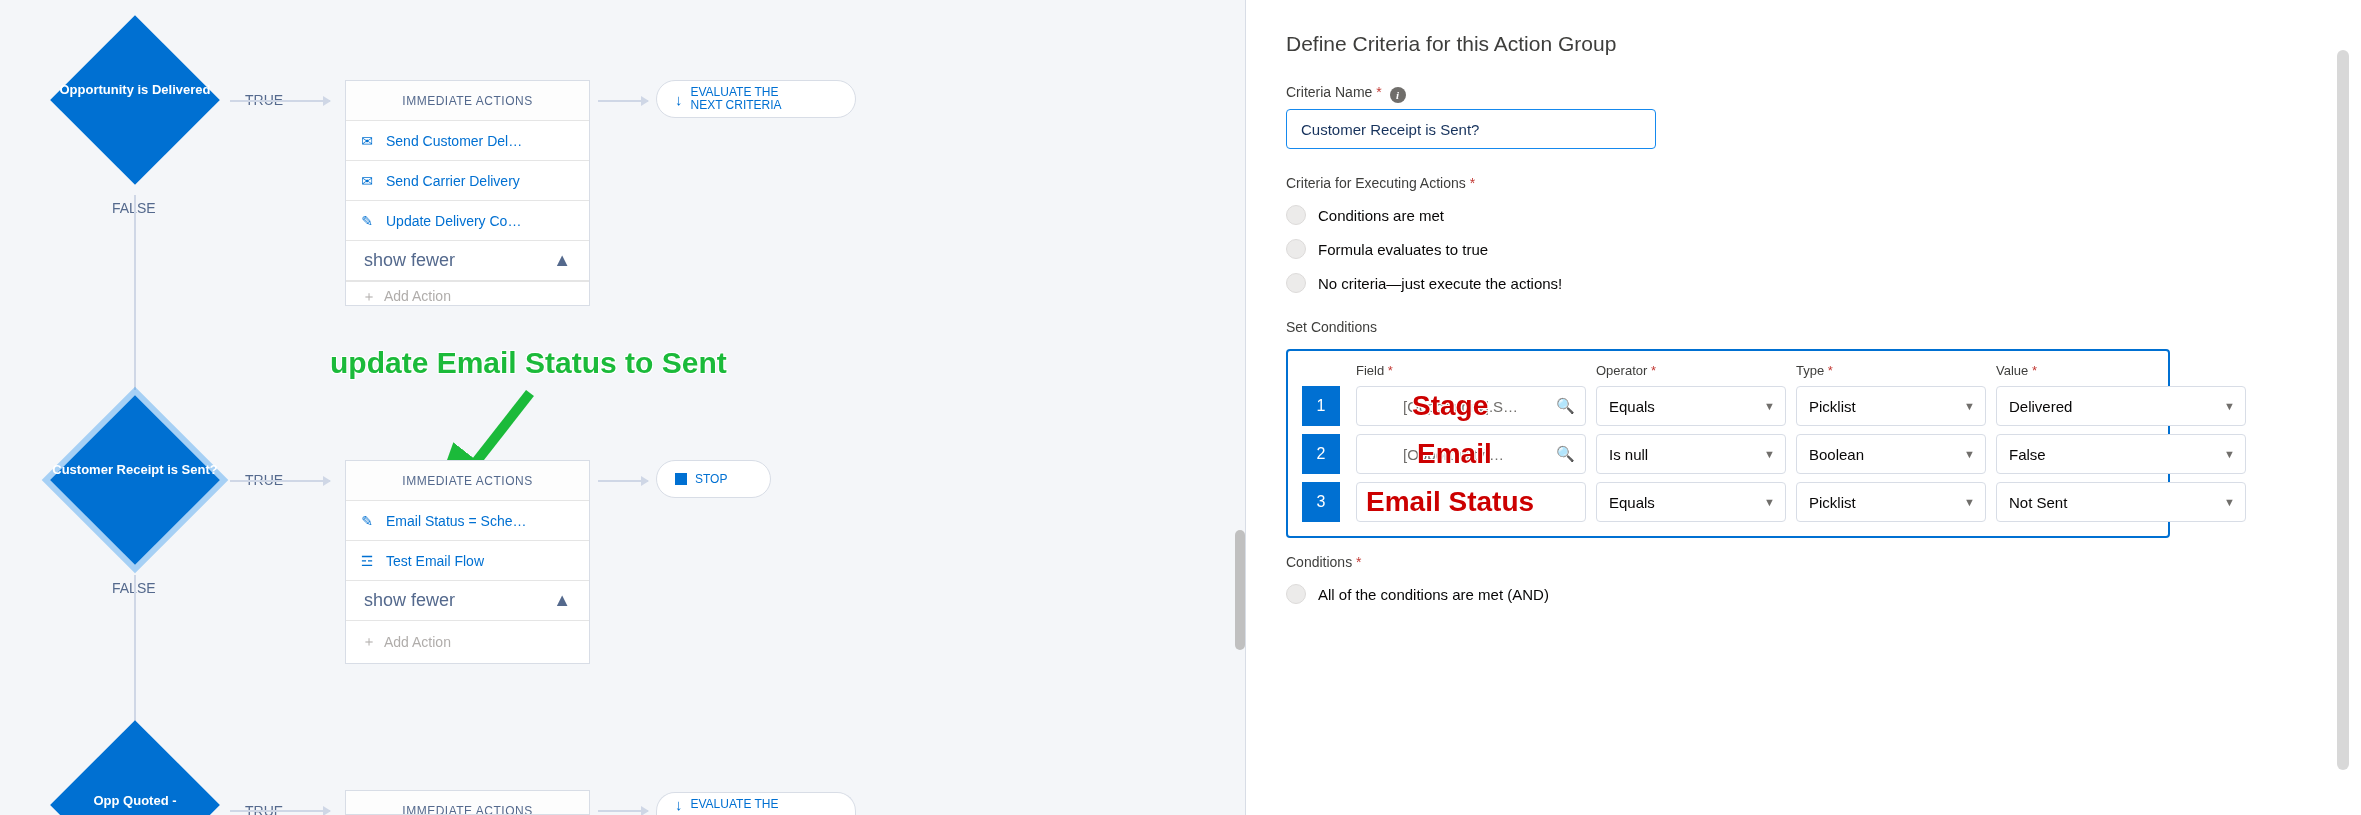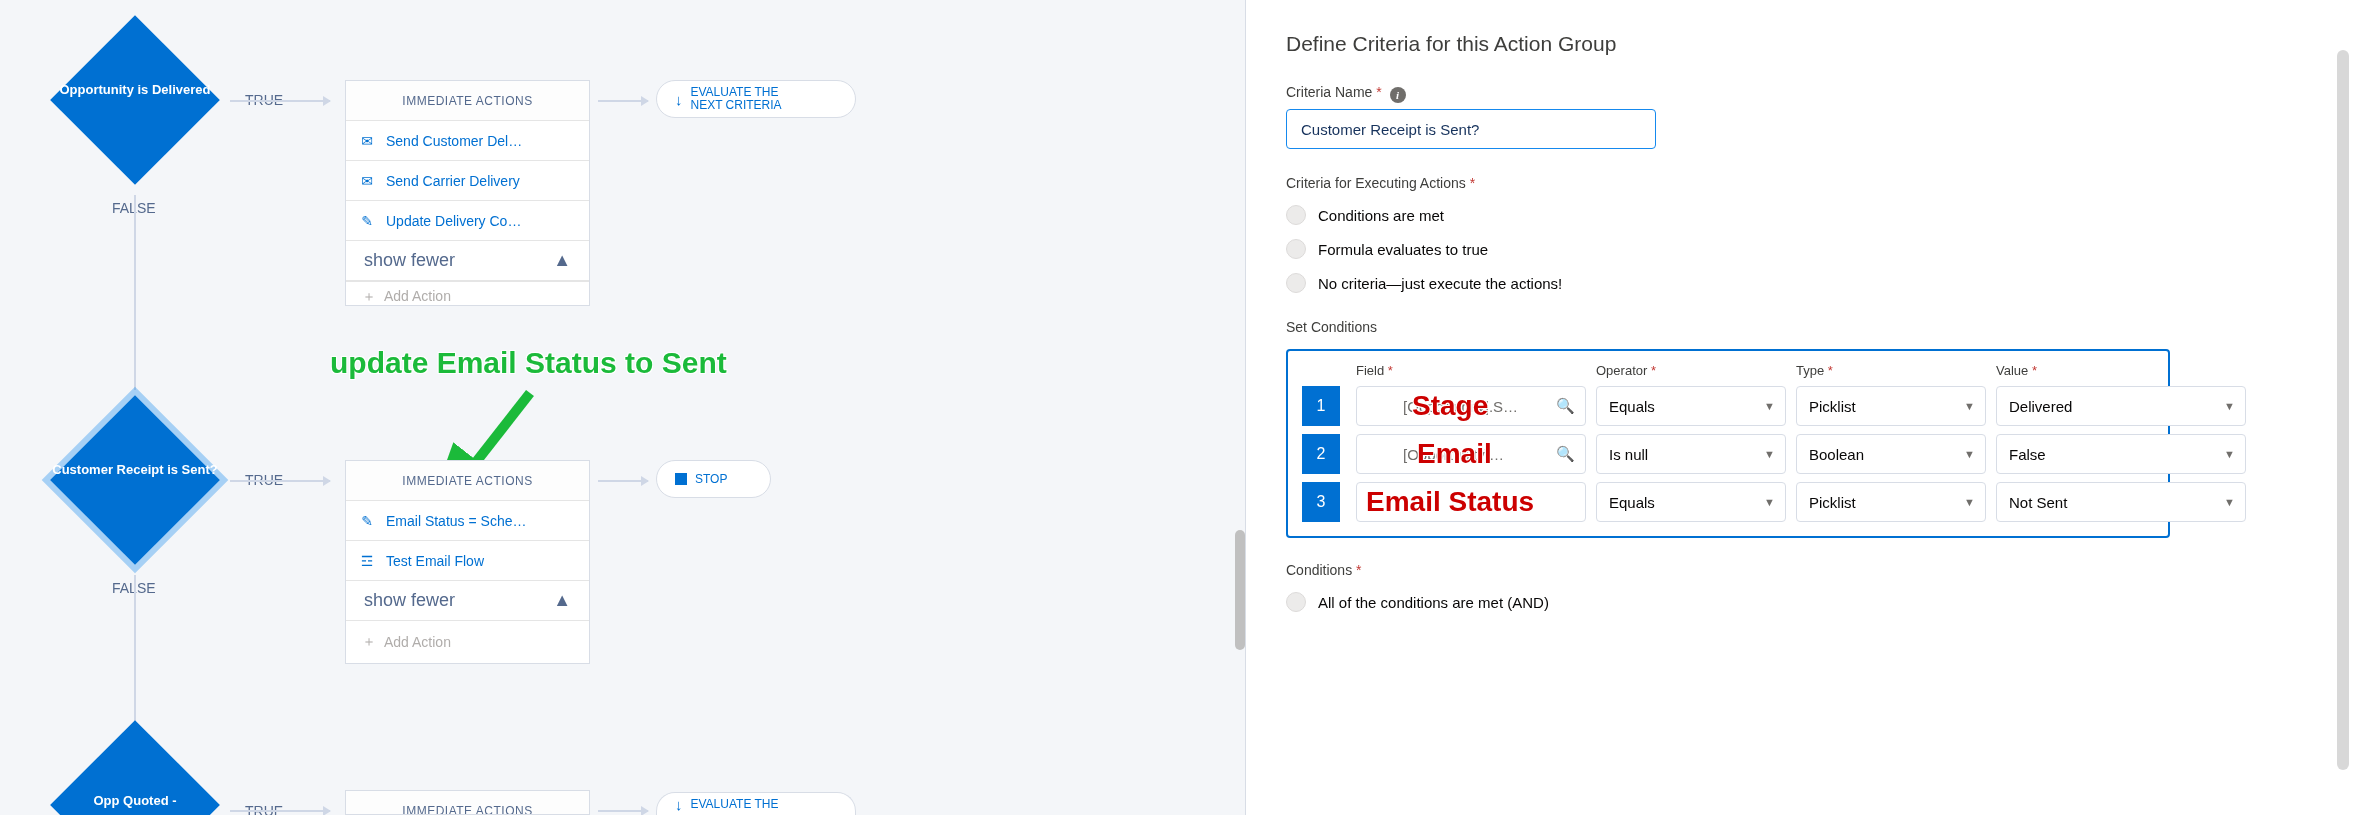--- a/index.html
+++ b/index.html
@@ -51,21 +51,21 @@
   .section-label { font-size:14px; color:#3e3e3c; margin-top:26px; margin-bottom:14px; }
   .radio-row { display:flex; align-items:center; gap:12px; margin-bottom:14px; cursor:default; }
   .radio {
     width:20px; height:20px; border-radius:50%;
     background:#ecebea; border:1px solid #dddbda;
   }
   .radio-label { font-size:15px; color:#080707; }
   .cond-box {
     border: 2px solid #0070d2; border-radius:4px;
     padding: 12px 14px 14px 14px; width: 884px;
-    margin-bottom: 24px;
+    margin-bottom: 16px;
   }
   .cond-head { display:grid; grid-template-columns: 44px 230px 190px 190px 250px; gap:10px; margin-bottom:6px; }
   .cond-head-label { font-size:13px; color:#3e3e3c; }
   .cond-row { display:grid; grid-template-columns: 44px 230px 190px 190px 250px; gap:10px; margin-top:8px; position:relative; }
   .row-num {
     width:38px; height:40px; background:#0070d2; color:#fff;
     display:flex; align-items:center; justify-content:center;
     font-size:16px; font-weight:400;
   }
   .select {

